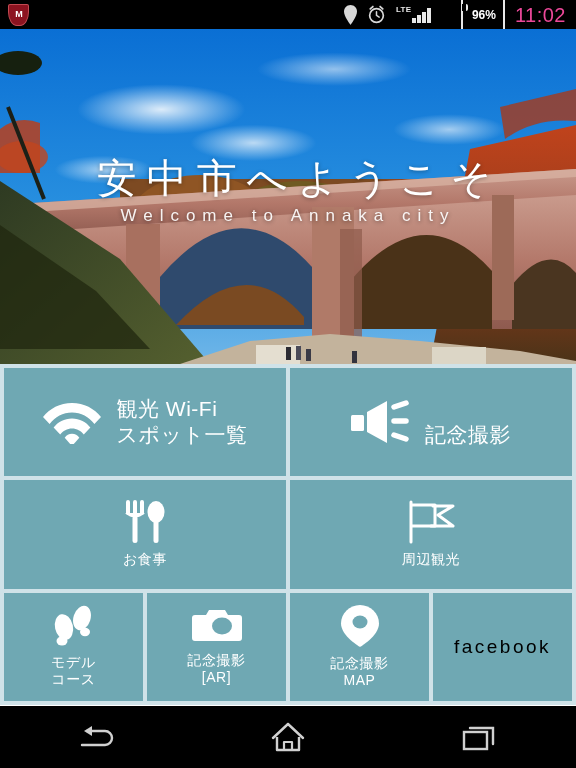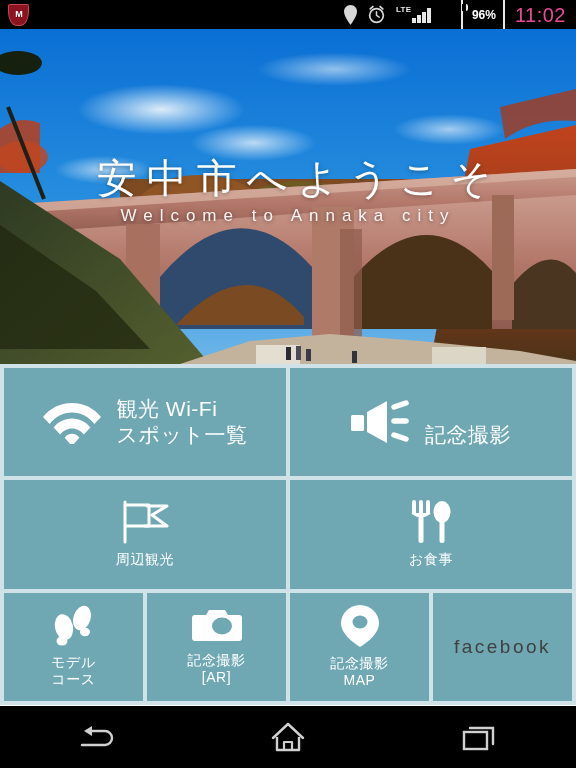--- a/index.html
+++ b/index.html
@@ -171,21 +171,21 @@
     font-size: 14px;
     line-height: 1.24;
     letter-spacing: 0.6px;
     text-align: center;
     font-weight: 400;
   }
   .tile-icon { display: flex; align-items: center; justify-content: center; }
   .fb-label {
     font-size: 19px;
     letter-spacing: 2.5px;
-    color: #404040;
+    color: #000000;
     font-weight: 400;
   }
 
   
   .navbar {
     height: 63px;
     background: #000;
     flex: 0 0 auto;
     display: flex;
     align-items: center;
@@ -336,42 +336,42 @@
           <br>
           <span>記念撮影</span>
         </span>
       </div>
     </div>
 
     <div class="row row-small">
 
       <div class="tile">
         <span class="tile-icon">
-          <svg width="52" height="44" viewBox="0 0 52 44">
-            <path d="M6 2 L6 42" stroke="#fff" stroke-width="3" stroke-linecap="round"></path>
-            <path d="M6 5 L30 5 L30 26 L6 26" fill="none" stroke="#fff" stroke-width="3" stroke-linejoin="round"></path>
-            <path d="M28 6 L48 6 L33 15 L48 26 L26 26" fill="none" stroke="#fff" stroke-width="3" stroke-linejoin="round" stroke-linecap="round"></path>
-          </svg>
-        </span>
-        <span class="tile-label">周辺観光</span>
-      </div>
-
-      <div class="tile">
-        <span class="tile-icon">
           <svg width="46" height="44" viewBox="0 0 46 44">
             <path d="M6 2 L6 13 M13 2 L13 13 M20 2 L20 13" stroke="#fff" stroke-width="4" stroke-linecap="round"></path>
             <path d="M3 13 q10 9 20 0" fill="#fff"></path>
             <rect x="10.5" y="16" width="5" height="27" rx="2.5" fill="#fff"></rect>
             <ellipse cx="34" cy="12" rx="8.5" ry="11" fill="#fff"></ellipse>
             <rect x="31.5" y="18" width="5" height="25" rx="2.5" fill="#fff"></rect>
           </svg>
         </span>
         <span class="tile-label">お食事</span>
       </div>
 
+      <div class="tile">
+        <span class="tile-icon">
+          <svg width="52" height="44" viewBox="0 0 52 44">
+            <path d="M6 2 L6 42" stroke="#fff" stroke-width="3" stroke-linecap="round"></path>
+            <path d="M6 5 L30 5 L30 26 L6 26" fill="none" stroke="#fff" stroke-width="3" stroke-linejoin="round"></path>
+            <path d="M28 6 L48 6 L33 15 L48 26 L26 26" fill="none" stroke="#fff" stroke-width="3" stroke-linejoin="round" stroke-linecap="round"></path>
+          </svg>
+        </span>
+        <span class="tile-label">周辺観光</span>
+      </div>
+
 
     </div>
 
     <div class="row row-small">
 
       <div class="tile">
         <span class="tile-icon">
           <svg width="48" height="42" viewBox="0 0 48 42">
             <ellipse cx="14" cy="22" rx="9" ry="13" fill="#fff" transform="rotate(-12 14 22)"></ellipse>
             <ellipse cx="12" cy="36" rx="5.5" ry="4.5" fill="#fff"></ellipse>

